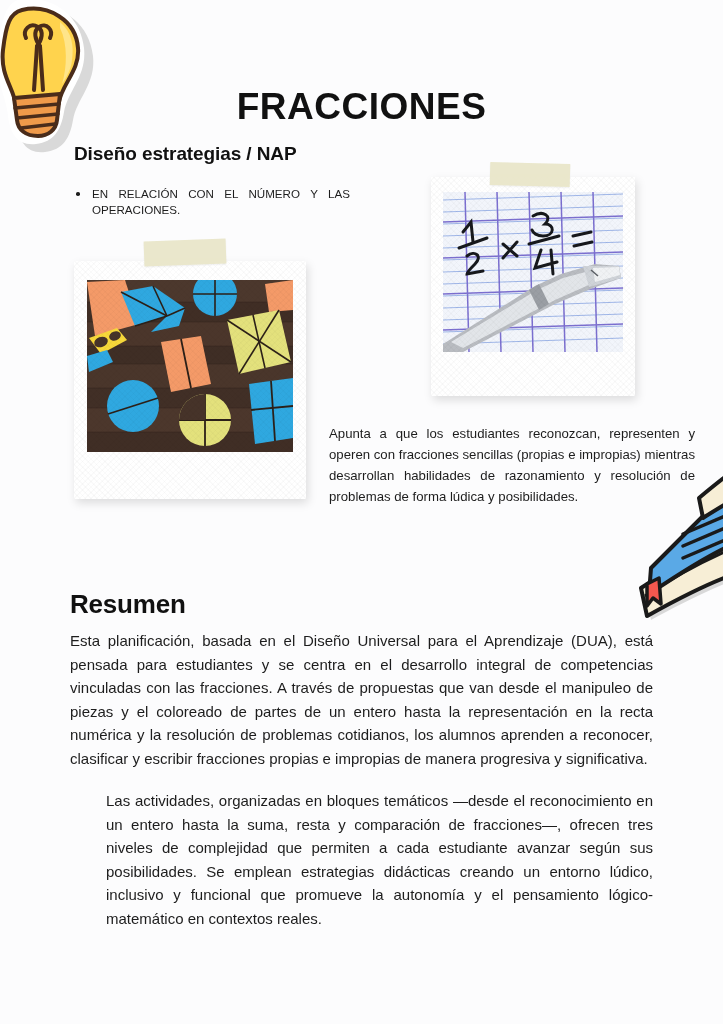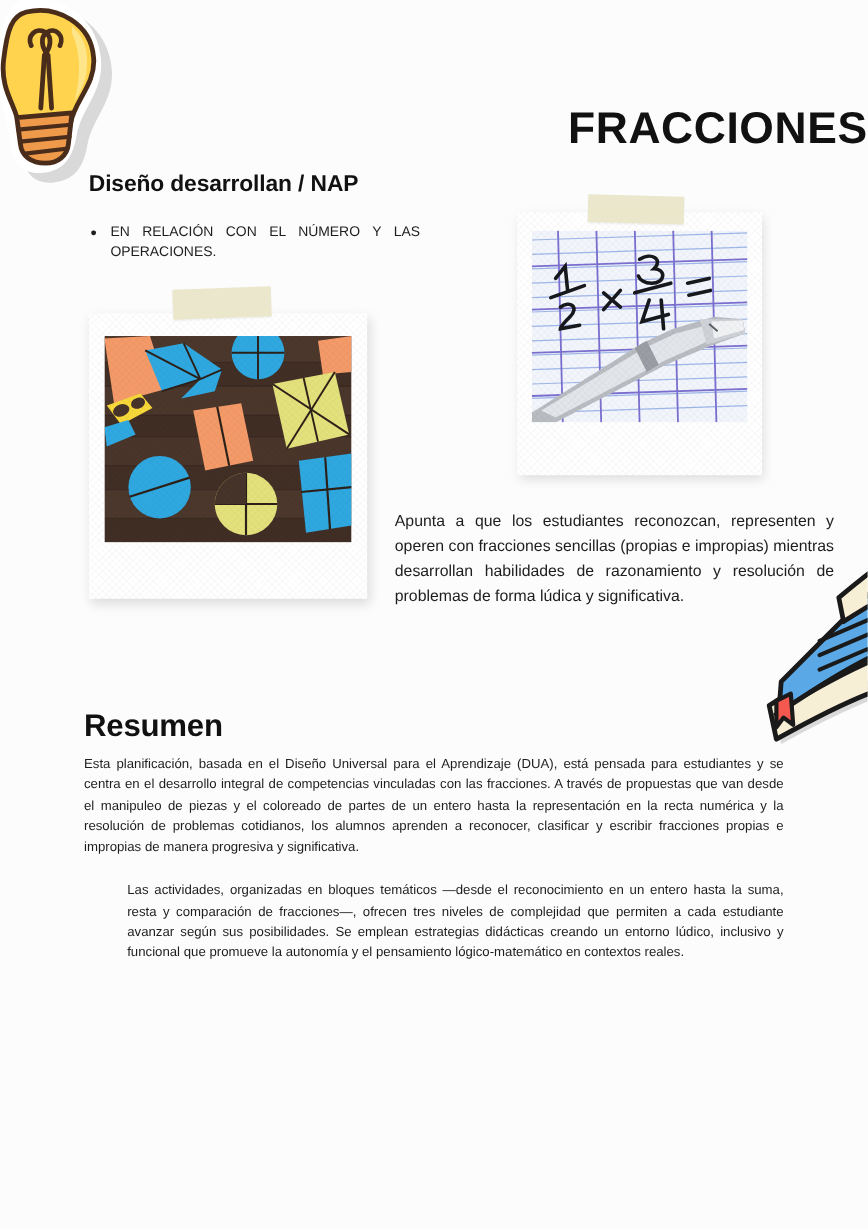--- a/index.html
+++ b/index.html
@@ -33,21 +33,21 @@
     height: 160px;
     z-index: 6;
   }
 
   
   .page-title {
     position: absolute;
     left: 0;
     right: 0;
     top: 86px;
-    text-align: right;
+    text-align: center;
     font-size: 37px;
     font-weight: 700;
     letter-spacing: 0.5px;
     color: #111111;
     z-index: 4;
   }
   .subtitle {
     position: absolute;
     left: 74px;
     top: 143px;
@@ -183,21 +183,21 @@
   }
   .resumen-body {
     position: absolute;
     left: 70px;
     top: 629px;
     width: 583px;
     z-index: 4;
   }
   .resumen-body p {
     margin: 0 0 19px 0;
-    font-size: 11px;
+    font-size: 15px;
     line-height: 1.57;
     text-align: justify;
     color: #1d1d1d;
   }
   .resumen-body p:last-child {
     margin-bottom: 0;
     margin-left: 36px;
   }
 </style>
 </head>
@@ -216,21 +216,21 @@
 
     <path d="M38 44 C34 36 42 28 50 33 C56 37 54 46 49 52 L46 96" fill="none" stroke="#4a2c1a" stroke-width="4" stroke-linecap="round"></path>
     <path d="M62 44 C66 36 58 28 51 33 C45 37 47 46 52 52 L55 96" fill="none" stroke="#4a2c1a" stroke-width="4" stroke-linecap="round"></path>
 
     <path d="M26 104 L72 100 L69 126 C68 136 60 142 50 142 C38 142 30 136 29 126 Z" fill="#ef9a4a" stroke="#4a2c1a" stroke-width="4" stroke-linejoin="round"></path>
     <path d="M27 114 L71 110 M29 124 L70 120 M33 134 L67 130" fill="none" stroke="#4a2c1a" stroke-width="3.4" stroke-linecap="round"></path>
   </svg>
 </div>
 
 <div class="page-title">FRACCIONES</div>
-<div class="subtitle">Diseño desarrollan / NAP</div>
+<div class="subtitle">Diseño estrategias / NAP</div>
 
 <ul class="nap-list">
   <li>EN RELACIÓN CON EL NÚMERO Y LAS OPERACIONES.</li>
 </ul>
 
 <div class="tape" id="tape-manipulatives"></div>
 <div class="polaroid" id="photo-manipulatives">
   <div class="photo">
     <svg viewBox="0 0 206 172" width="206" height="172" preserveAspectRatio="none" aria-hidden="true">
 
@@ -386,21 +386,21 @@
         <path d="M8 150 L94 98 L120 86 L150 78 L172 79 L173 84 L148 92 L112 108 L20 156 Z" fill="#e2e5e9"></path>
         <path d="M140 74 L176 74 L178 86 L146 95 Z" fill="#cfd3d8"></path>
         <path d="M150 76 L176 75 L177 83 L152 90 Z" fill="#f0f2f4"></path>
         <path d="M96 92 L106 112 L96 118 L86 98 Z" fill="#9a9ea4"></path>
         <path d="M148 78 L155 84" stroke="#5c6066" stroke-width="1.6" fill="none"></path>
       </g>
     </svg>
   </div>
 </div>
 
-<div class="intro-text">Apunta a que los estudiantes reconozcan, representen y operen con fracciones sencillas (propias e impropias) mientras desarrollan habilidades de razonamiento y resolución de problemas de forma lúdica y significativa.</div>
+<div class="intro-text">Apunta a que los estudiantes reconozcan, representen y operen con fracciones sencillas (propias e impropias) mientras desarrollan habilidades de razonamiento y resolución de problemas de forma lúdica y posibilidades.</div>
 
 <div class="sticker-book">
   <svg viewBox="0 0 104 160" width="104" height="160" aria-hidden="true">
 
     <path d="M22 128 C38 120 70 104 102 94 L104 110 C74 122 44 138 26 148 Z" fill="#d9d9d9"></path>
 
     <path d="M16 116 C34 104 70 82 104 68 L104 104 C72 116 40 134 22 144 Z" fill="#f7eed6" stroke="#1a1a1a" stroke-width="4" stroke-linejoin="round"></path>
     <path d="M20 124 C38 112 72 92 104 78" fill="none" stroke="#1a1a1a" stroke-width="3"></path>
 
     <path d="M26 96 C48 74 82 40 104 18 L104 74 C74 88 42 110 24 122 Z" fill="#5aa9e6" stroke="#1a1a1a" stroke-width="4" stroke-linejoin="round"></path>

